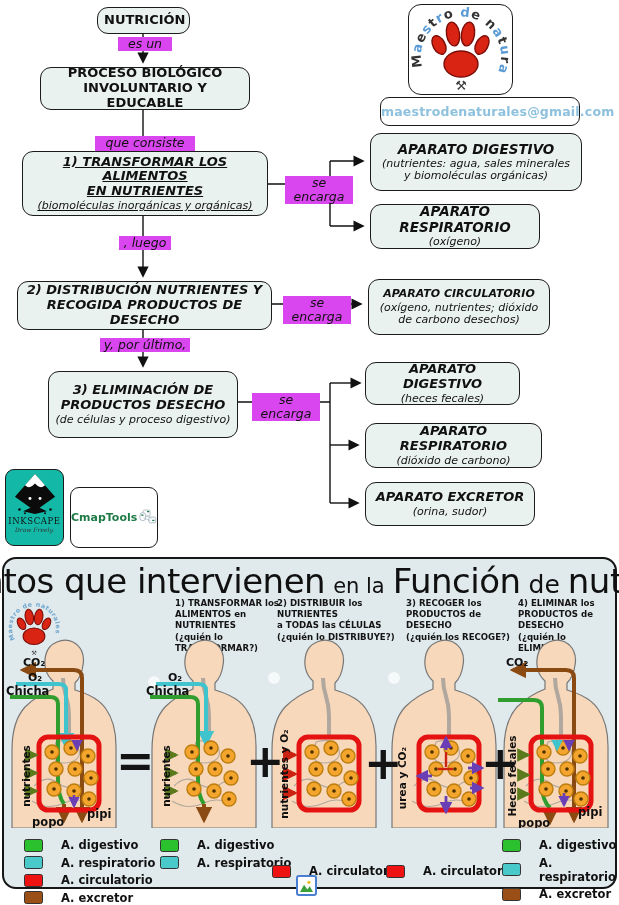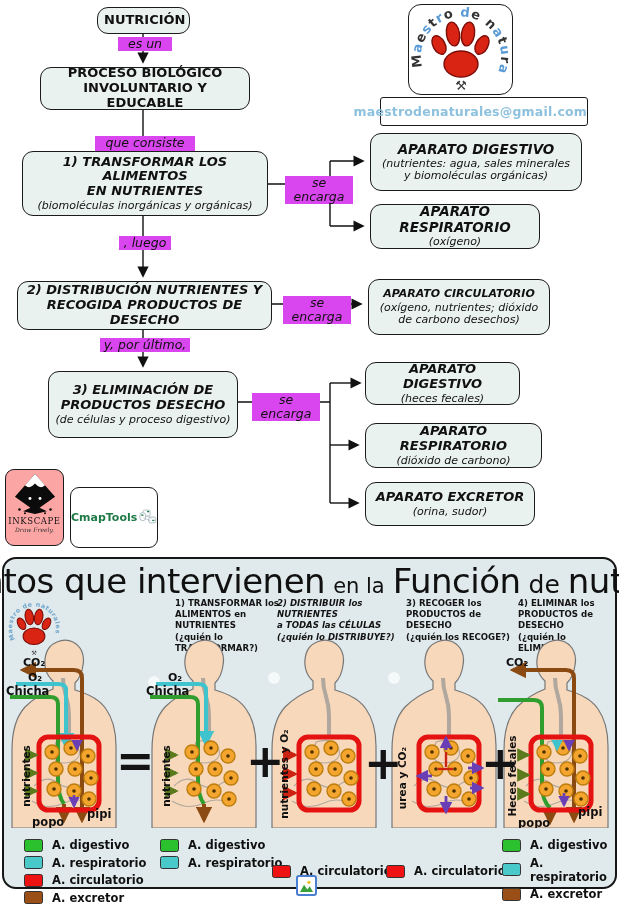--- a/index.html
+++ b/index.html
@@ -12,42 +12,42 @@
         display:flex;flex-direction:column;justify-content:center;text-align:center;
         padding:2px 6px;box-sizing:border-box;line-height:1.15;}
   .cbox .t{font-weight:bold;font-size:13px;}
   .cbox .ti{font-weight:bold;font-style:italic;font-size:13px;}
   .cbox .s{font-style:italic;font-size:11px;line-height:1.1;margin-top:1px;}
   .clabel{position:absolute;font-style:italic;font-size:12.5px;background:#d946ef;
           text-align:center;line-height:14px;padding:0 2px;}
   
   .logobox{position:absolute;background:#fff;border:1.7px solid #1b1b1b;border-radius:13px;
            display:flex;align-items:center;justify-content:center;}
-  .emailbox{position:absolute;background:#fff;border:1.4px solid #1b1b1b;border-radius:3px;
-            display:flex;align-items:center;justify-content:flex-end;
-            font-weight:bold;font-size:12.5px;color:#8ec1de;letter-spacing:.2px;padding-left:8px;}
-  .inkbox{position:absolute;background:#fca5a5;border:1.7px solid #1b1b1b;border-radius:9px;
+  .emailbox{position:absolute;background:#fff;border:1.4px solid #1b1b1b;border-radius:9px;
+            display:flex;align-items:center;justify-content:flex-start;
+            font-weight:bold;font-size:12.5px;color:#8ec1de;letter-spacing:.2px;}
+  .inkbox{position:absolute;background:#14b8a6;border:1.7px solid #1b1b1b;border-radius:9px;
           display:flex;flex-direction:column;align-items:center;padding-top:3px;box-sizing:border-box;}
   .inkname{font-family:"DejaVu Serif",serif;font-size:8.5px;letter-spacing:.6px;margin-top:1px;}
   .inktag{font-family:"DejaVu Serif",serif;font-style:italic;font-size:6px;color:#333;}
   .cmapbox{position:absolute;background:#fff;border:1.7px solid #1b1b1b;border-radius:9px;
            display:flex;align-items:center;justify-content:center;gap:2px;}
   .cmapname{font-weight:bold;font-size:11px;color:#1e7a46;}
   
   .panel{position:absolute;left:2px;top:557px;width:615px;height:332px;background:#e0e9eb;
          border:2.2px solid #161616;border-radius:14px;box-sizing:border-box;}
   .ptitle{position:absolute;left:0;top:2px;width:100%;display:flex;justify-content:center;
           align-items:baseline;gap:8px;white-space:nowrap;color:#101010;}
   .pt-big{font-size:34px;letter-spacing:-.5px;}
   .pt-small{font-size:21px;}
   .pt-med{font-size:25px;}
   .phead{position:absolute;font-size:8.6px;font-weight:600;line-height:1.3;color:#141414;}
   .op{position:absolute;font-size:46px;font-weight:bold;color:#141414;z-index:5;line-height:1;}
   .leg{position:absolute;display:flex;flex-direction:column;gap:3.5px;}
-  .leg-row{display:flex;align-items:center;gap:9px;font-weight:bold;font-size:11.5px;color:#101010;}
+  .leg-row{display:flex;align-items:center;gap:18px;font-weight:bold;font-size:11.5px;color:#101010;}
   .sw{width:17px;height:11px;border:1.2px solid #333;border-radius:2.5px;flex:0 0 auto;}
   .sw-dig{background:#2bc12e;} .sw-res{background:#49c9c9;}
   .sw-cir{background:#ee1212;} .sw-exc{background:#9a4f17;}
   .brokenimg{position:absolute;left:296px;top:875px;width:21px;height:21px;background:#fff;
              border:2px solid #4a7ed0;border-radius:3px;box-sizing:border-box;
              display:flex;align-items:center;justify-content:center;}
 </style>
 </head>
 <body>
 
@@ -81,21 +81,21 @@
     <div class="t">NUTRICIÓN</div>
   </div>
   <div class="clabel" style="left:118px;top:37px;width:50px;">es un</div>
 
   <div class="cbox" style="left:40px;top:67px;width:210px;height:43px;">
     <div class="t">PROCESO BIOLÓGICO</div>
     <div class="t">INVOLUNTARIO Y EDUCABLE</div>
   </div>
   <div class="clabel" style="left:95px;top:136px;width:96px;">que consiste en</div>
 
-  <div class="cbox" style="left:22px;top:151px;width:246px;height:65px;">
+  <div class="cbox" style="left:22px;top:151px;width:246px;height:65px;text-decoration:underline;">
     <div class="ti">1) TRANSFORMAR LOS ALIMENTOS</div>
     <div class="ti">EN NUTRIENTES</div>
     <div class="s">(biomoléculas inorgánicas y orgánicas)</div>
   </div>
   <div class="clabel" style="left:119px;top:236px;width:48px;">, luego</div>
 
   <div class="cbox" style="left:17px;top:281px;width:255px;height:49px;">
     <div class="ti">2) DISTRIBUCIÓN NUTRIENTES Y</div>
     <div class="ti">RECOGIDA PRODUCTOS DE DESECHO</div>
   </div>
@@ -219,21 +219,21 @@
       <textPath href="#arcM" startOffset="0">Maestro de naturales</textPath>
     </text>
     <text x="50" y="108" text-anchor="middle" font-size="12" fill="#3a3a3a">⚒</text>
   </svg>
 
   <div class="phead" style="left:147px;top:598px;width:130px;margin-left:28px;">
     <div>1) TRANSFORMAR los</div>
     <div>ALIMENTOS en NUTRIENTES</div>
     <div>(¿quién lo TRANSFORMAR?)</div>
   </div>
-  <div class="phead" style="left:277px;top:598px;width:128px;font-style:italic;">
+  <div class="phead" style="left:277px;top:598px;width:128px;">
     <div>2) DISTRIBUIR los NUTRIENTES</div>
     <div>a TODAS las CÉLULAS</div>
     <div>(¿quién lo DISTRIBUYE?)</div>
   </div>
   <div class="phead" style="left:406px;top:598px;width:112px;">
     <div>3) RECOGER los</div>
     <div>PRODUCTOS de DESECHO</div>
     <div>(¿quién los RECOGE?)</div>
   </div>
   <div class="phead" style="left:518px;top:598px;width:100px;">

